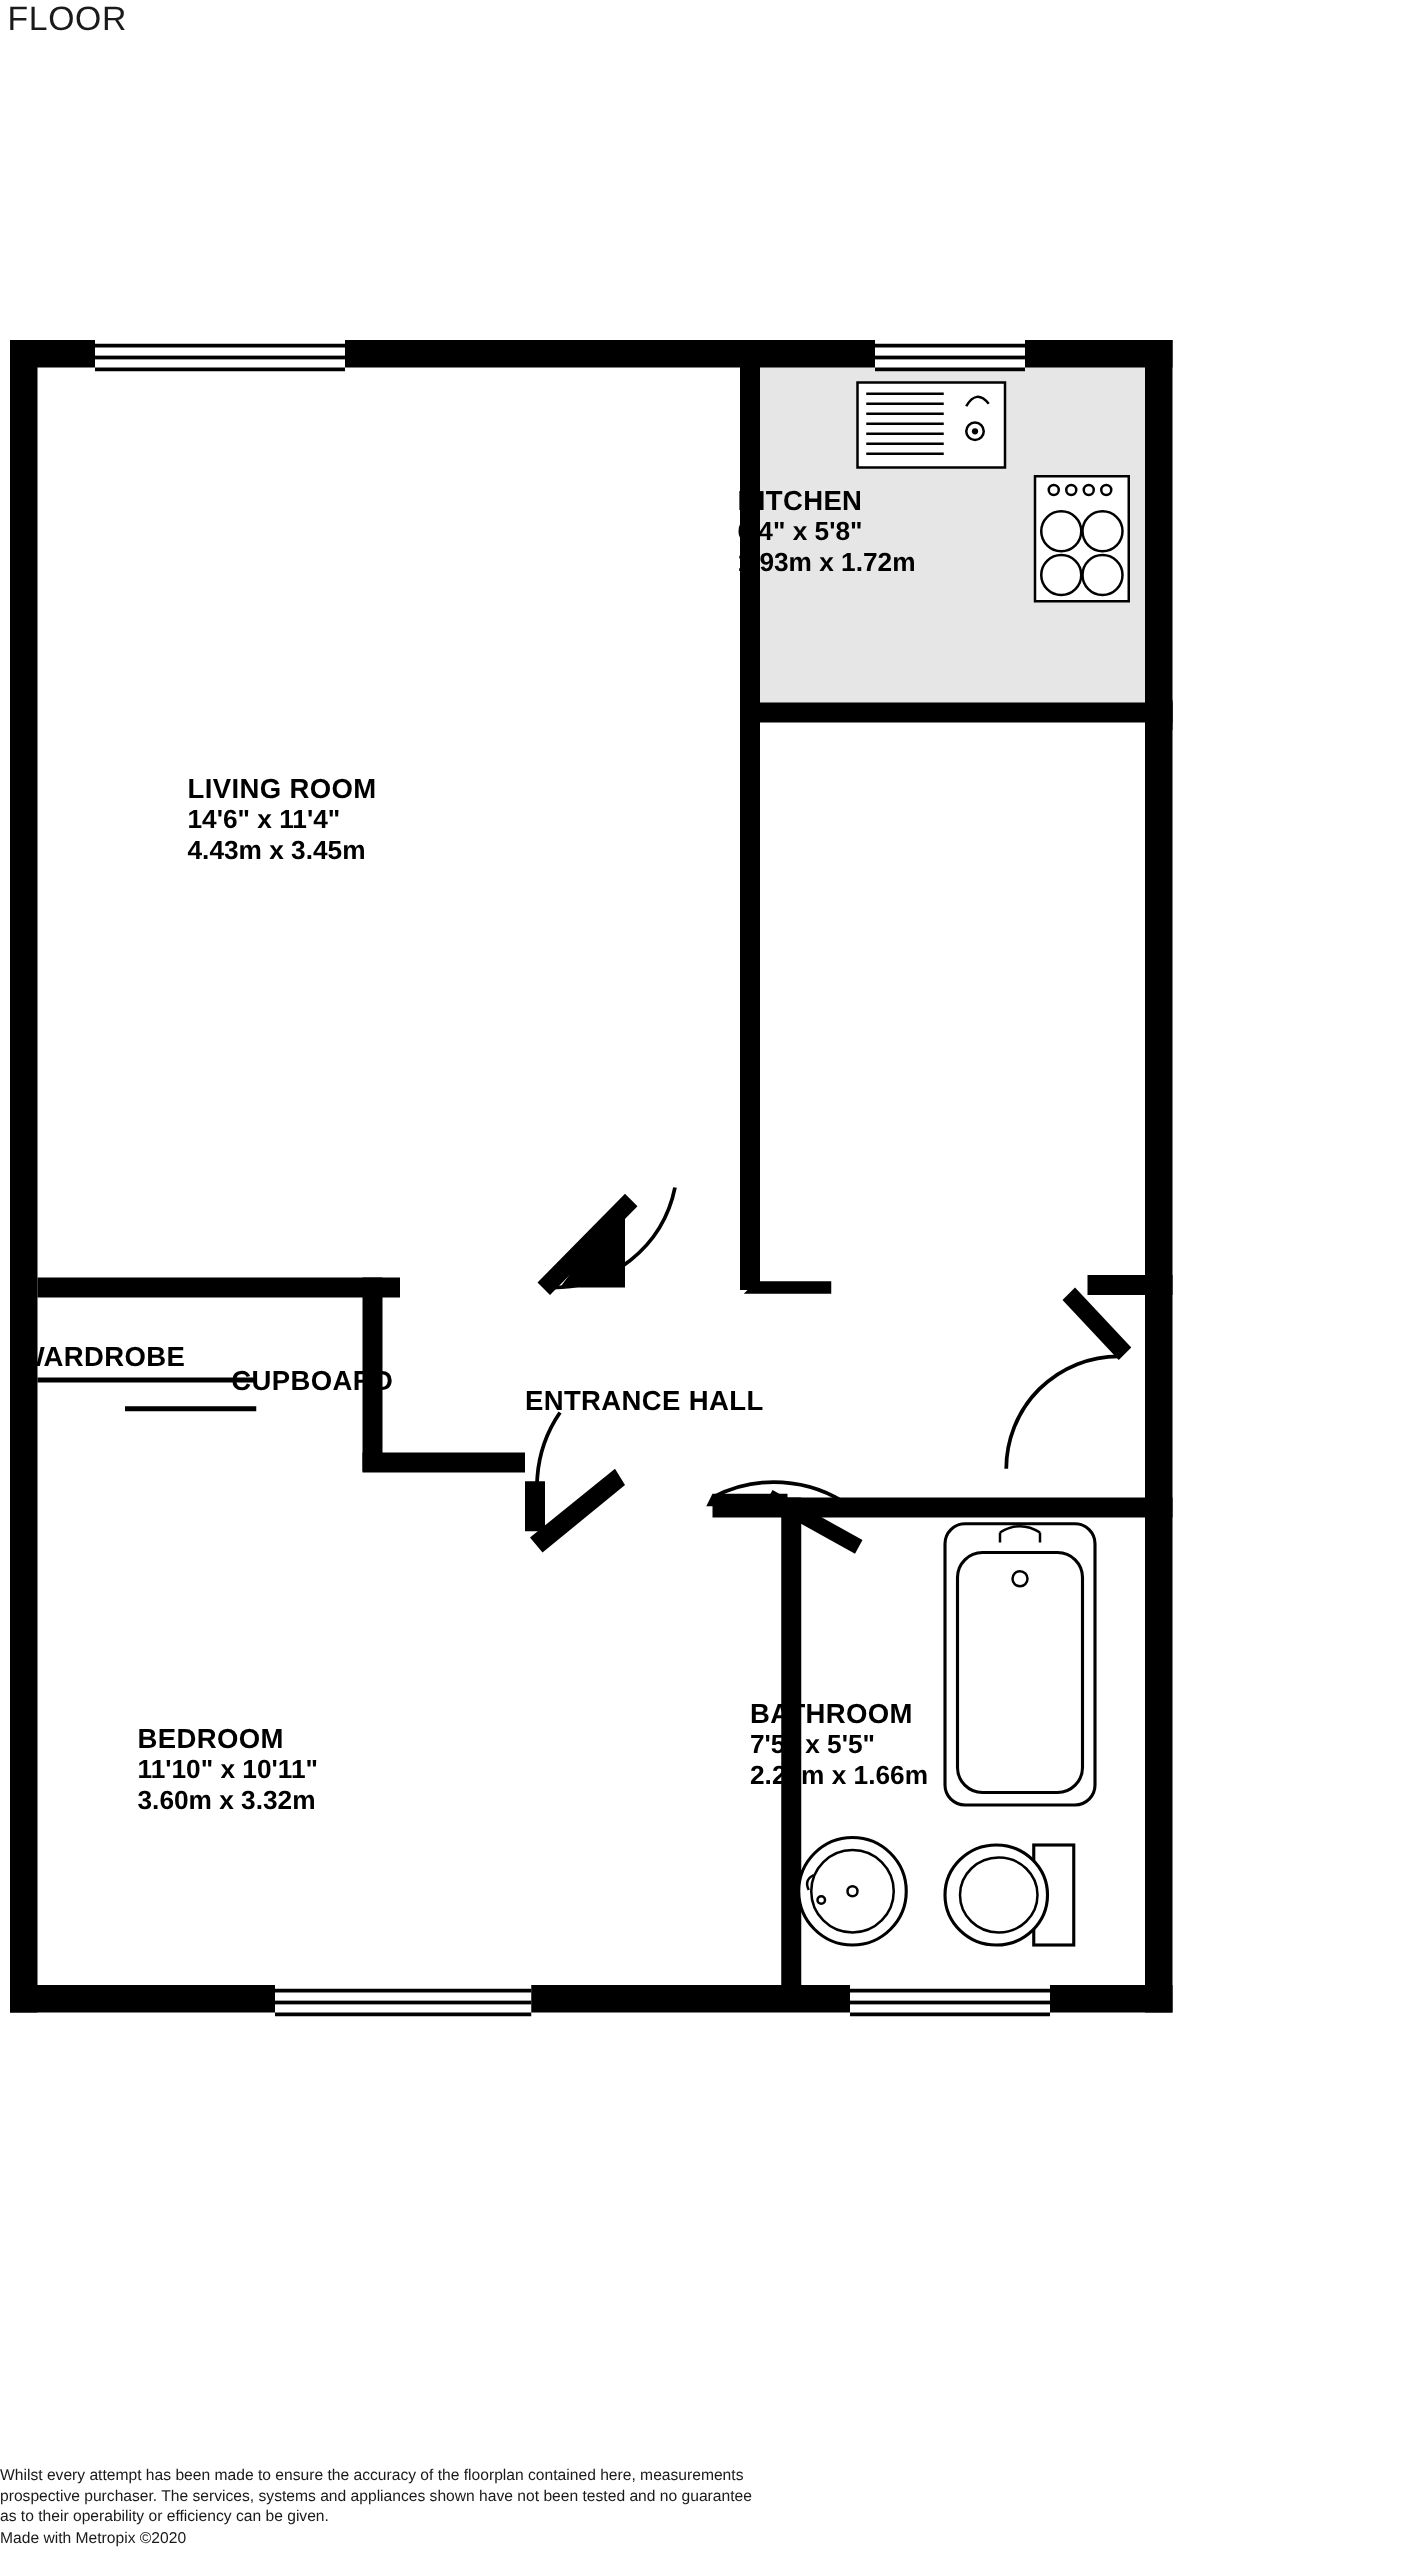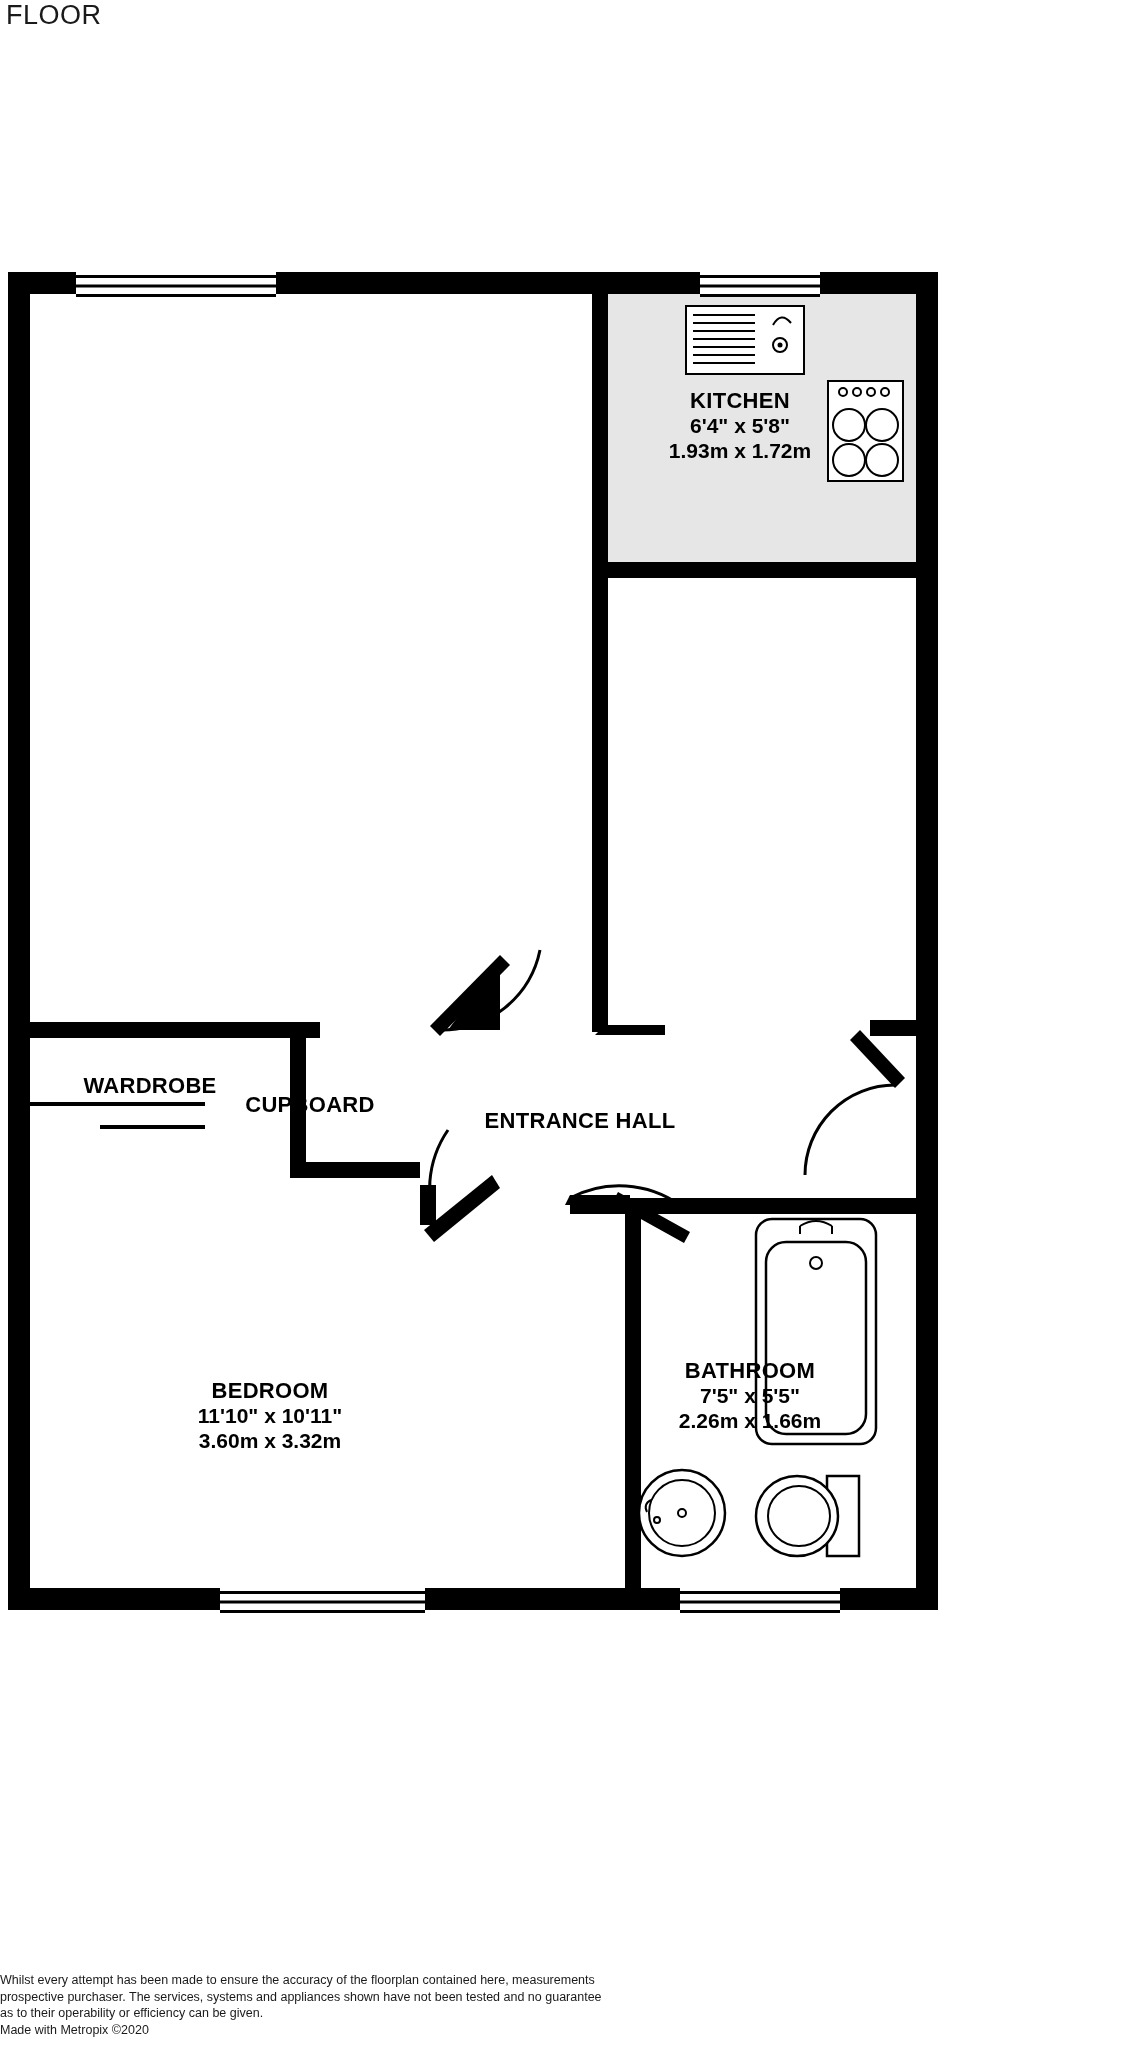--- a/index.html
+++ b/index.html
@@ -61,21 +61,21 @@
     left: 0; right: 0;
     top: 50%;
     height: 3px;
     background: #000000;
     transform: translateY(-50%);
   }
 
   
   .room-label {
     position: absolute;
-    text-align: center;
+    text-align: left;
     line-height: 1.18;
     white-space: nowrap;
   }
   .room-label .name {
     font-size: 22px;
     font-weight: bold;
     letter-spacing: 0.3px;
     display: block;
   }
   .room-label .dim {
@@ -223,20 +223,25 @@
     <ellipse cx="42" cy="48" rx="41" ry="40" fill="#ffffff" stroke="#000000" stroke-width="2.5"></ellipse>
     <ellipse cx="44" cy="48" rx="31" ry="30" fill="#ffffff" stroke="#000000" stroke-width="2"></ellipse>
   </svg>
 
   <div class="room-label" style="left:590px; top:388px; width:300px;">
     <span class="name">KITCHEN</span>
     <span class="dim">6'4"  x 5'8"</span>
     <span class="dim">1.93m  x 1.72m</span>
   </div>
 
+  <div class="room-label" style="left:150px; top:618px; width:320px;">
+    <span class="name">LIVING ROOM</span>
+    <span class="dim">14'6"  x 11'4"</span>
+    <span class="dim">4.43m  x 3.45m</span>
+  </div>
 
   <div class="room-label plain" style="left:15px; top:1073px; width:270px;">
     <span class="name">WARDROBE</span>
   </div>
 
   <div class="room-label plain" style="left:185px; top:1092px; width:250px;">
     <span class="name">CUPBOARD</span>
   </div>
 
   <div class="room-label plain" style="left:420px; top:1108px; width:320px;">

